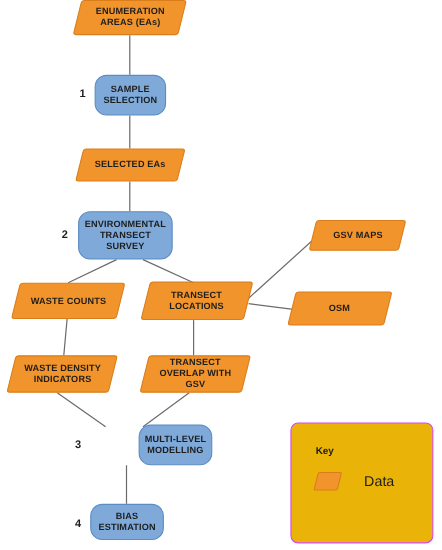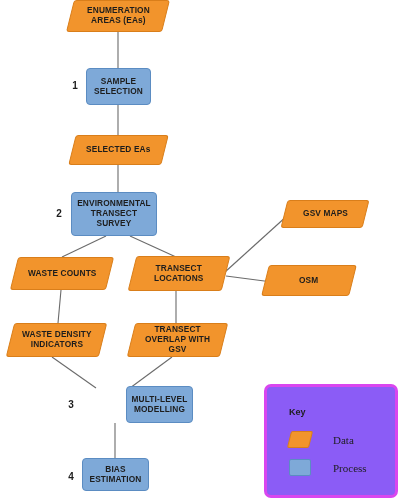--- a/index.html
+++ b/index.html
@@ -53,42 +53,42 @@
     font-size: 8.3px;
     letter-spacing: 0.15px;
   }
   .node.data .node-label {
     transform: skewX(14deg);
   }
   
   .node.process {
     background: #7EA9D8;
     border: 1px solid #5B8CC2;
-    border-radius: 4px;
+    border-radius: 11px;
     font-weight: bold;
     font-size: 8.3px;
     letter-spacing: 0.15px;
   }
   .step-num {
     position: absolute;
     font-size: 10px;
     font-weight: bold;
     color: #1d1d1d;
     z-index: 3;
     text-align: center;
   }
   
   #key-box {
     position: absolute;
     left: 264px;
     top: 384px;
     width: 128px;
     height: 108px;
-    background: #8b5cf6;
-    border: 3px solid #d946ef;
+    background: #eab308;
+    border: 1px solid #d946ef;
     border-radius: 7px;
     z-index: 4;
   }
   #key-title {
     position: absolute;
     left: 22px;
     top: 20px;
     font-size: 9px;
     font-weight: bold;
     color: #1d1d1d;
@@ -112,24 +112,23 @@
     transform: skewX(-14deg);
     border-radius: 2px;
   }
   .key-swatch.process {
     background: #7EA9D8;
     border: 1px solid #5B8CC2;
     border-radius: 2px;
   }
   .key-text {
     margin-left: 22px;
-    font-size: 11px;
+    font-size: 13px;
     color: #1d1d1d;
     white-space: nowrap;
-    font-family: Liberation Serif, serif;
   }
 </style>
 </head>
 <body>
 
 <div id="canvas">
 
   <svg id="edges" viewBox="0 0 402 500" width="402" height="500" xmlns="http://www.w3.org/2000/svg">
     <g stroke="#6b6b6b" stroke-width="1.1" fill="none" shape-rendering="geometricPrecision">
 
@@ -225,19 +224,15 @@
   <div class="step-num" style="left:64px; top:471px; width:14px;">4</div>
 
   <div id="key-box">
     <div id="key-title">Key</div>
 
     <div class="key-row r1">
       <span class="key-swatch data"></span>
       <span class="key-text">Data</span>
     </div>
 
-    <div class="key-row r2">
-      <span class="key-swatch process"></span>
-      <span class="key-text">Process</span>
-    </div>
   </div>
 
 </div>
 
 </body></html>

